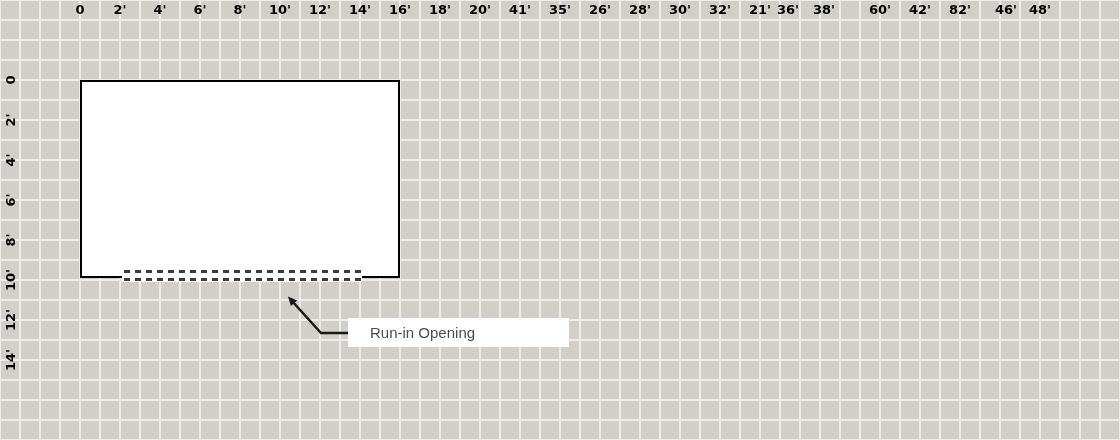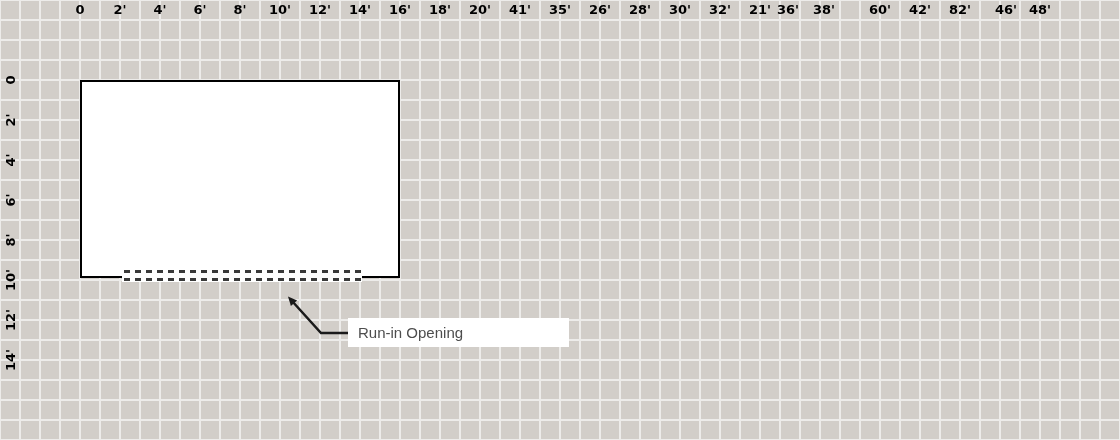--- a/index.html
+++ b/index.html
@@ -34,21 +34,21 @@
   .opening-dash{
     position:absolute;left:124px;width:238px;height:3px;
     background-image:repeating-linear-gradient(90deg,#3a3a3a 0 6px,transparent 6px 11px);
   }
   .opening-dash.inner{top:270px;}
   .opening-dash.outer{top:278px;}
   
   .callout-box{
     position:absolute;left:348px;top:318px;width:221px;height:29px;
     background:#ffffff;box-sizing:border-box;
-    display:flex;align-items:center;padding-left:10px;
+    display:flex;align-items:center;padding-left:22px;
     font-family:"Liberation Sans",sans-serif;font-size:15px;color:#4d4d4d;
   }
   .arrow-svg{position:absolute;left:0;top:0;pointer-events:none;}
 </style>
 </head>
 <body>
 
 <div class="canvas">
 
   <span class="rt" style="left:80px">0</span>

